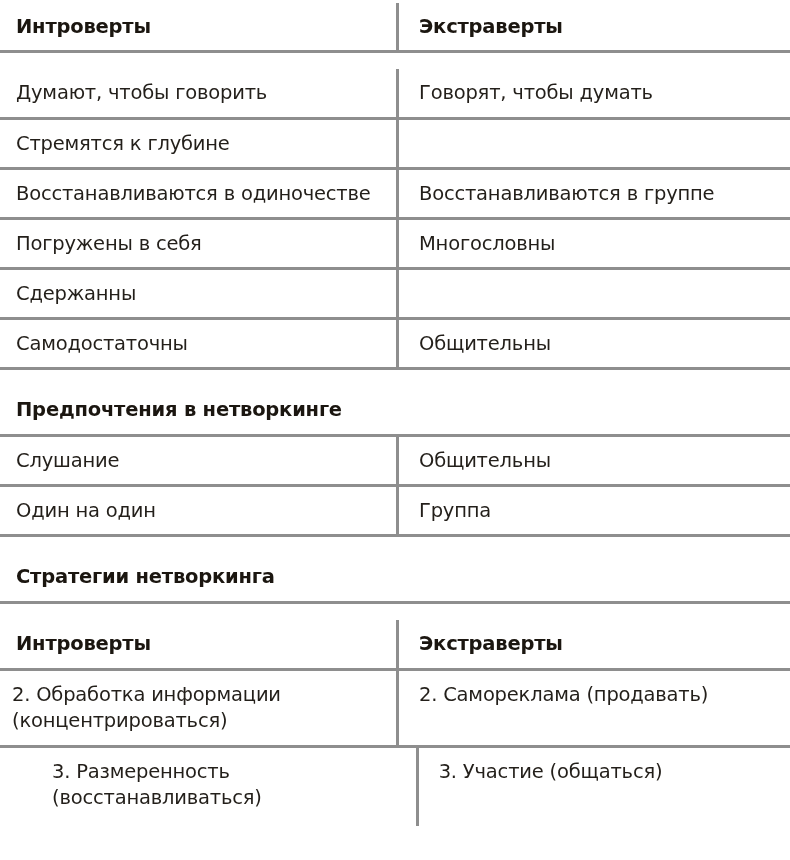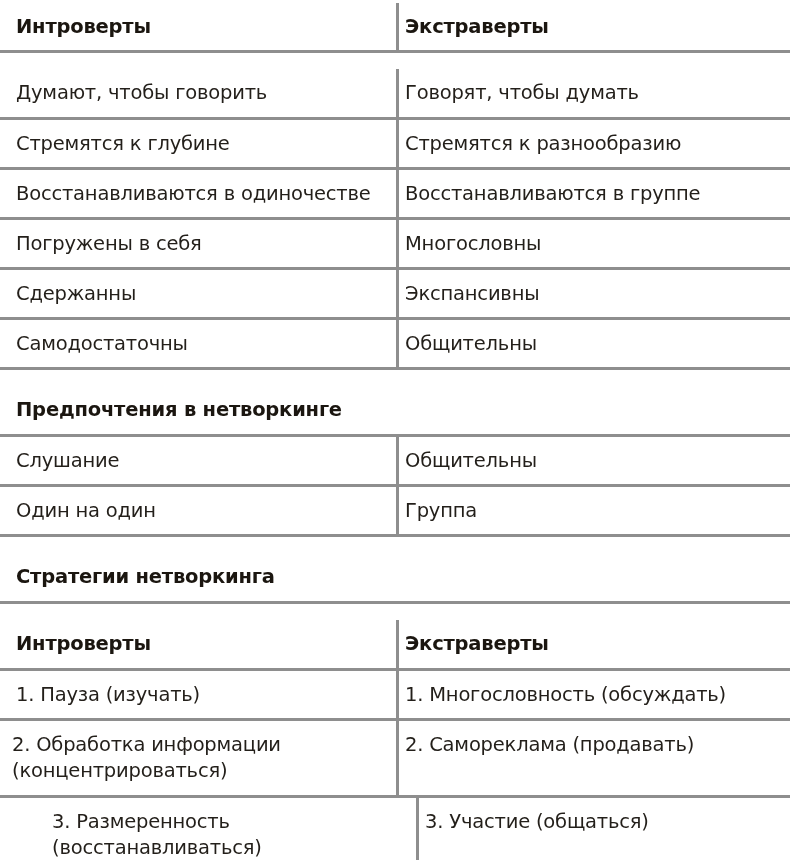--- a/index.html
+++ b/index.html
@@ -34,21 +34,21 @@
       line-height: 26px;
       padding-left: 16px;
       letter-spacing: -0.2px;
     }
     .cell.left {
       width: 399px;
       border-right: 3px solid #8e8e8e;
     }
     .cell.right {
       width: 391px;
-      padding-left: 6px;
+      padding-left: 20px;
     }
     .bold {
       font-weight: bold;
       color: #1b1610;
     }
     .full {
       width: 790px;
       font-size: 19.5px;
       line-height: 26px;
       padding-left: 16px;
@@ -73,33 +73,31 @@
     <div class="row h50">
       <div class="cell left bold vc">Интроверты</div>
       <div class="cell right bold vc">Экстраверты</div>
     </div>
     <div class="row h51">
       <div class="cell left vc">Думают, чтобы говорить</div>
       <div class="cell right vc">Говорят, чтобы думать</div>
     </div>
     <div class="row h50">
       <div class="cell left vc">Стремятся к глубине</div>
-      <div class="cell right vc">Стремятся к разнообразию</div>
     </div>
     <div class="row h50">
       <div class="cell left vc">Восстанавливаются в одиночестве</div>
       <div class="cell right vc">Восстанавливаются в группе</div>
     </div>
     <div class="row h50">
       <div class="cell left vc">Погружены в себя</div>
       <div class="cell right vc">Многословны</div>
     </div>
     <div class="row h50">
       <div class="cell left vc">Сдержанны</div>
-      <div class="cell right vc">Экспансивны</div>
     </div>
     <div class="row h50">
       <div class="cell left vc">Самодостаточны</div>
       <div class="cell right vc">Общительны</div>
     </div>
   </div>
 
   <div>
     <div class="row h51">
       <div class="full vc">Предпочтения в нетворкинге</div>
@@ -115,24 +113,20 @@
   </div>
 
   <div>
     <div class="row h51">
       <div class="full vc">Стратегии нетворкинга</div>
     </div>
     <div class="row h51">
       <div class="cell left bold vc">Интроверты</div>
       <div class="cell right bold vc">Экстраверты</div>
     </div>
-    <div class="row h50">
-      <div class="cell left vc">1. Пауза (изучать)</div>
-      <div class="cell right vc">1. Многословность (обсуждать)</div>
-    </div>
     <div class="row h77">
       <div class="cell left top">
         <div>2. Обработка информации</div>
         <div>(концентрироваться)</div>
       </div>
       <div class="cell right top">2. Самореклама (продавать)</div>
     </div>
     <div class="row h78 no-border">
       <div class="cell left top">
         <div>3. Размеренность</div>

